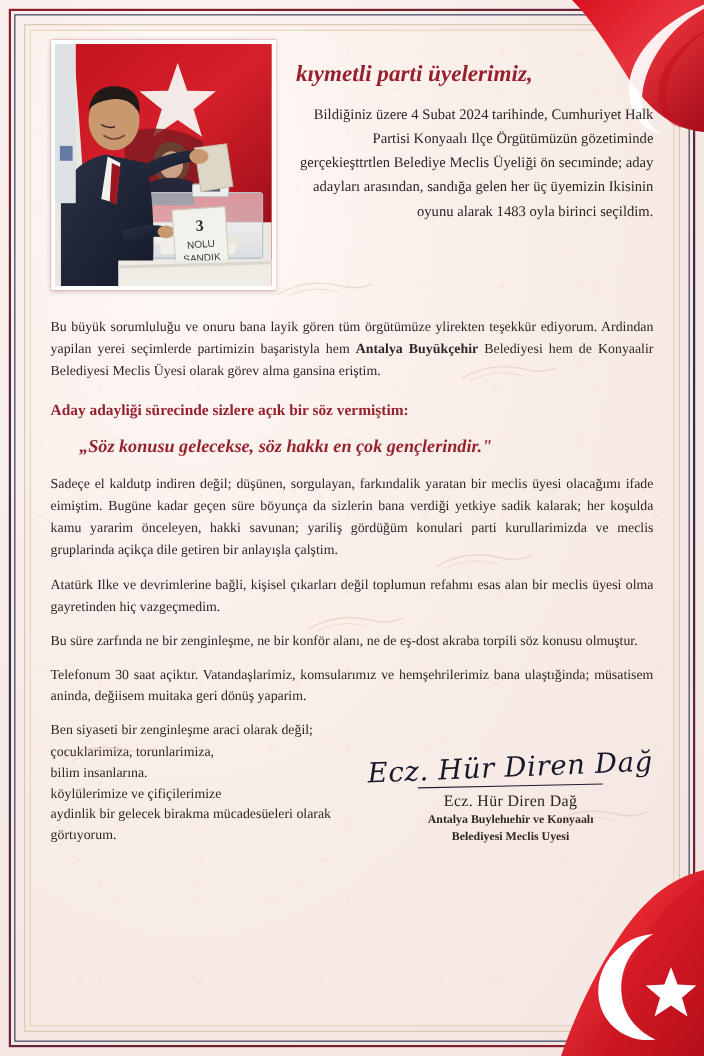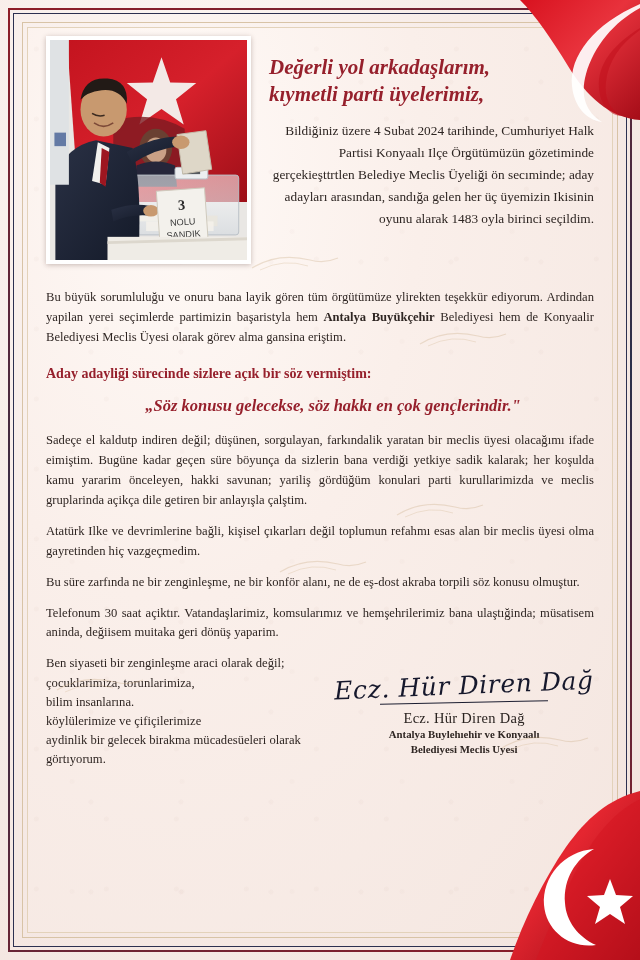--- a/index.html
+++ b/index.html
@@ -81,25 +81,25 @@
   }
   p.para b{ font-weight:700; }
   .tight{ margin-bottom:3px; }
 
   .pledge{
     color:#96202c; font-size:14px; font-weight:700;
     margin:16px 0 11px 0; line-height:1.4;
   }
   .quote{
     color:#96202c; font-style:italic; font-weight:700;
-    font-size:16.5px; margin:4px 0 14px 26px; line-height:1.4;text-align:center;
-  }
-
-  
-  .closing{ display:flex; align-items:center; margin-top:0; }
+    font-size:16.5px; margin:4px 0 14px 26px; line-height:1.4;
+  }
+
+  
+  .closing{ display:flex; align-items:flex-end; margin-top:0; }
   .list{ width:300px; }
   .list div{ font-size:12.6px; line-height:1.52; color:#2f2623; }
 
   .sign{ flex:1; text-align:center; padding-top:6px; position:relative; }
   .sig-script{
     font-family:"DejaVu Serif", serif;
     font-style:italic; font-size:25px; color:#16182c;
     letter-spacing:.6px; white-space:nowrap;
     transform:rotate(-2.4deg); display:inline-block;
   }
@@ -224,21 +224,20 @@
 
         <rect x="60" y="204" width="145" height="24" fill="#efece6"></rect>
         <path d="M60 210 L205 206" stroke="#dcd7cd" stroke-width="3" fill="none"></path>
 
         <rect x="0" y="0" width="20" height="150" fill="#dfe2e4"></rect>
         <rect x="5" y="96" width="12" height="14" fill="#2f4f8a" opacity=".7"></rect>
       </svg>
     </div>
 
     <div class="salutation">
-      <div>Değerli yol arkadaşlarım,</div>
       <div>kıymetli parti üyelerimiz,</div>
     </div>
 
     <div class="lead">Bildiğiniz üzere 4 Subat 2024 tarihinde, Cumhuriyet Halk Partisi Konyaalı Ilçe Örgütümüzün gözetiminde gerçekieşttrtlen Belediye Meclis Üyeliği ön secıminde; aday adayları arasından, sandığa gelen her üç üyemizin Ikisinin oyunu alarak 1483 oyla birinci seçildim.</div>
 
     <div class="clearer"></div>
 
     <div class="body-block">
 
       <p class="para">

